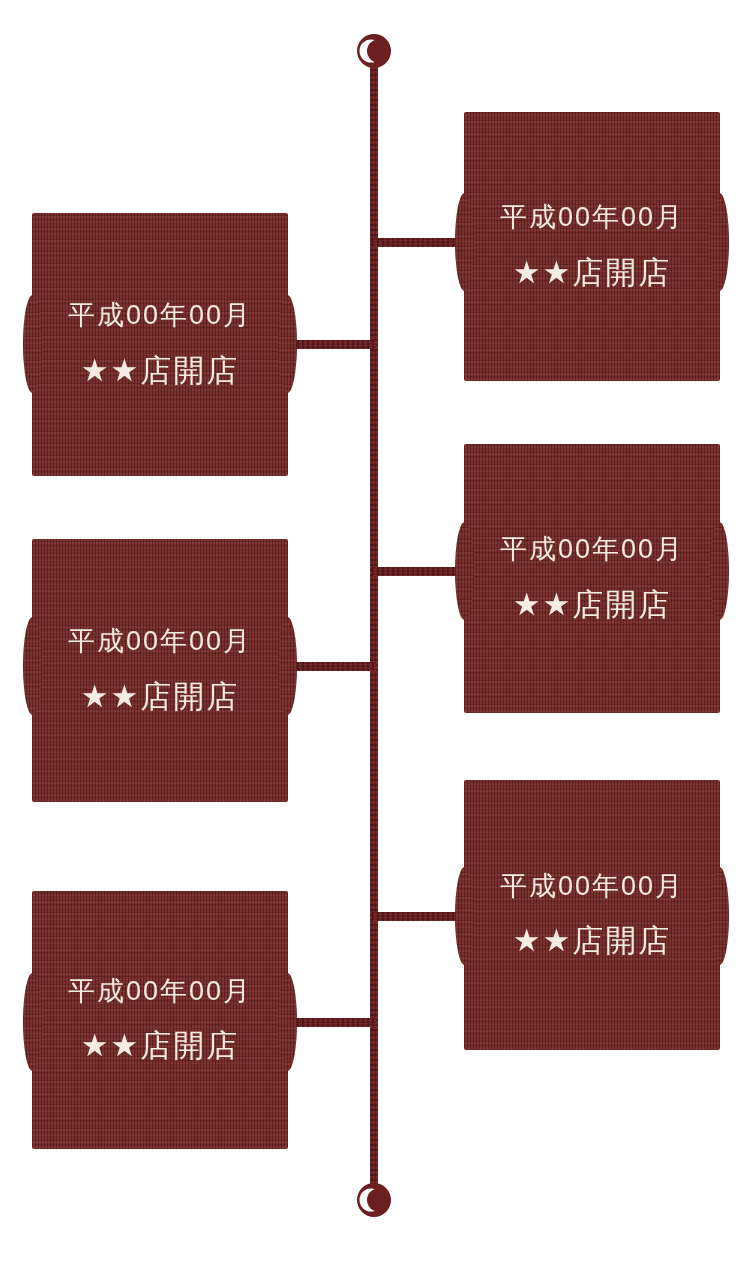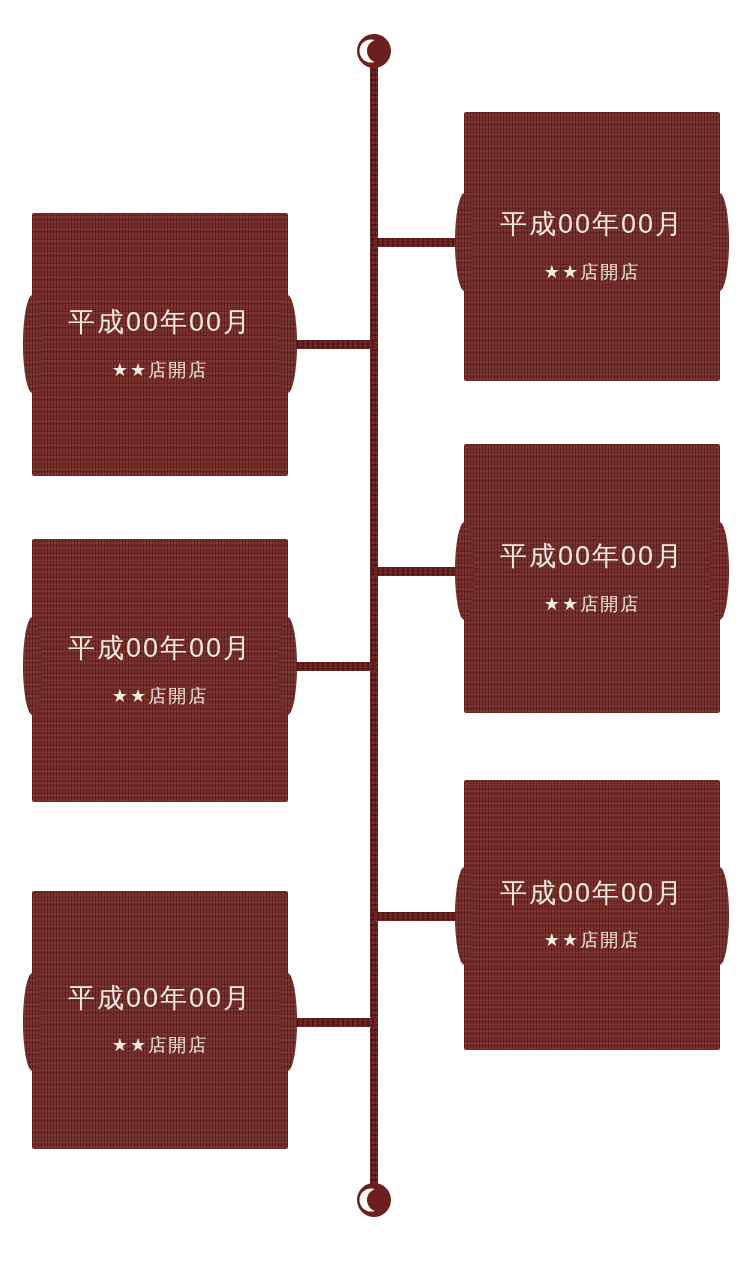--- a/index.html
+++ b/index.html
@@ -101,21 +101,21 @@
   .card.i5 { left: 464px; top: 780px; height: 270px; --cy: 136px; }
   .card.i6 { left: 32px;  top: 891px; height: 258px; --cy: 131px; }
 
   .card .date {
     font-size: 27px;
     line-height: 1.1;
     letter-spacing: 2px;
     white-space: nowrap;
   }
   .card .event {
-    font-size: 18px;
+    font-size: 31px;
     line-height: 1.1;
     letter-spacing: 2px;
     white-space: nowrap;
   }
 </style>
 </head>
 <body>
 
 <div class="canvas">
 

